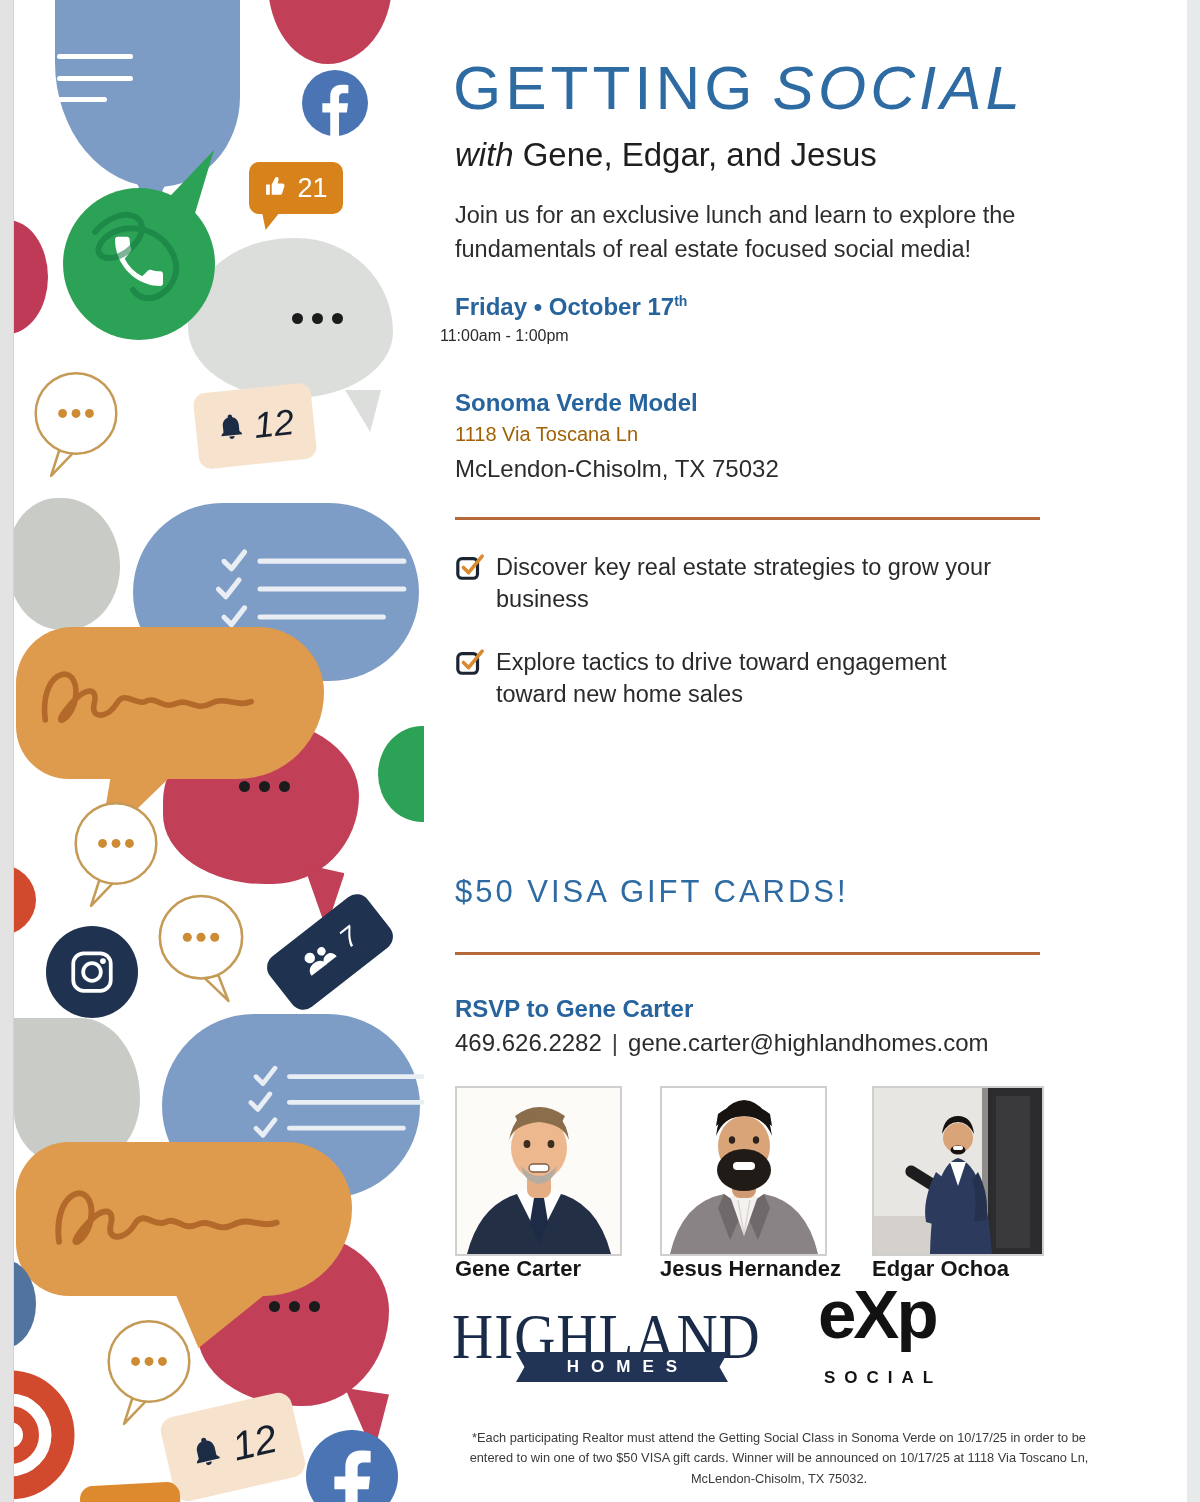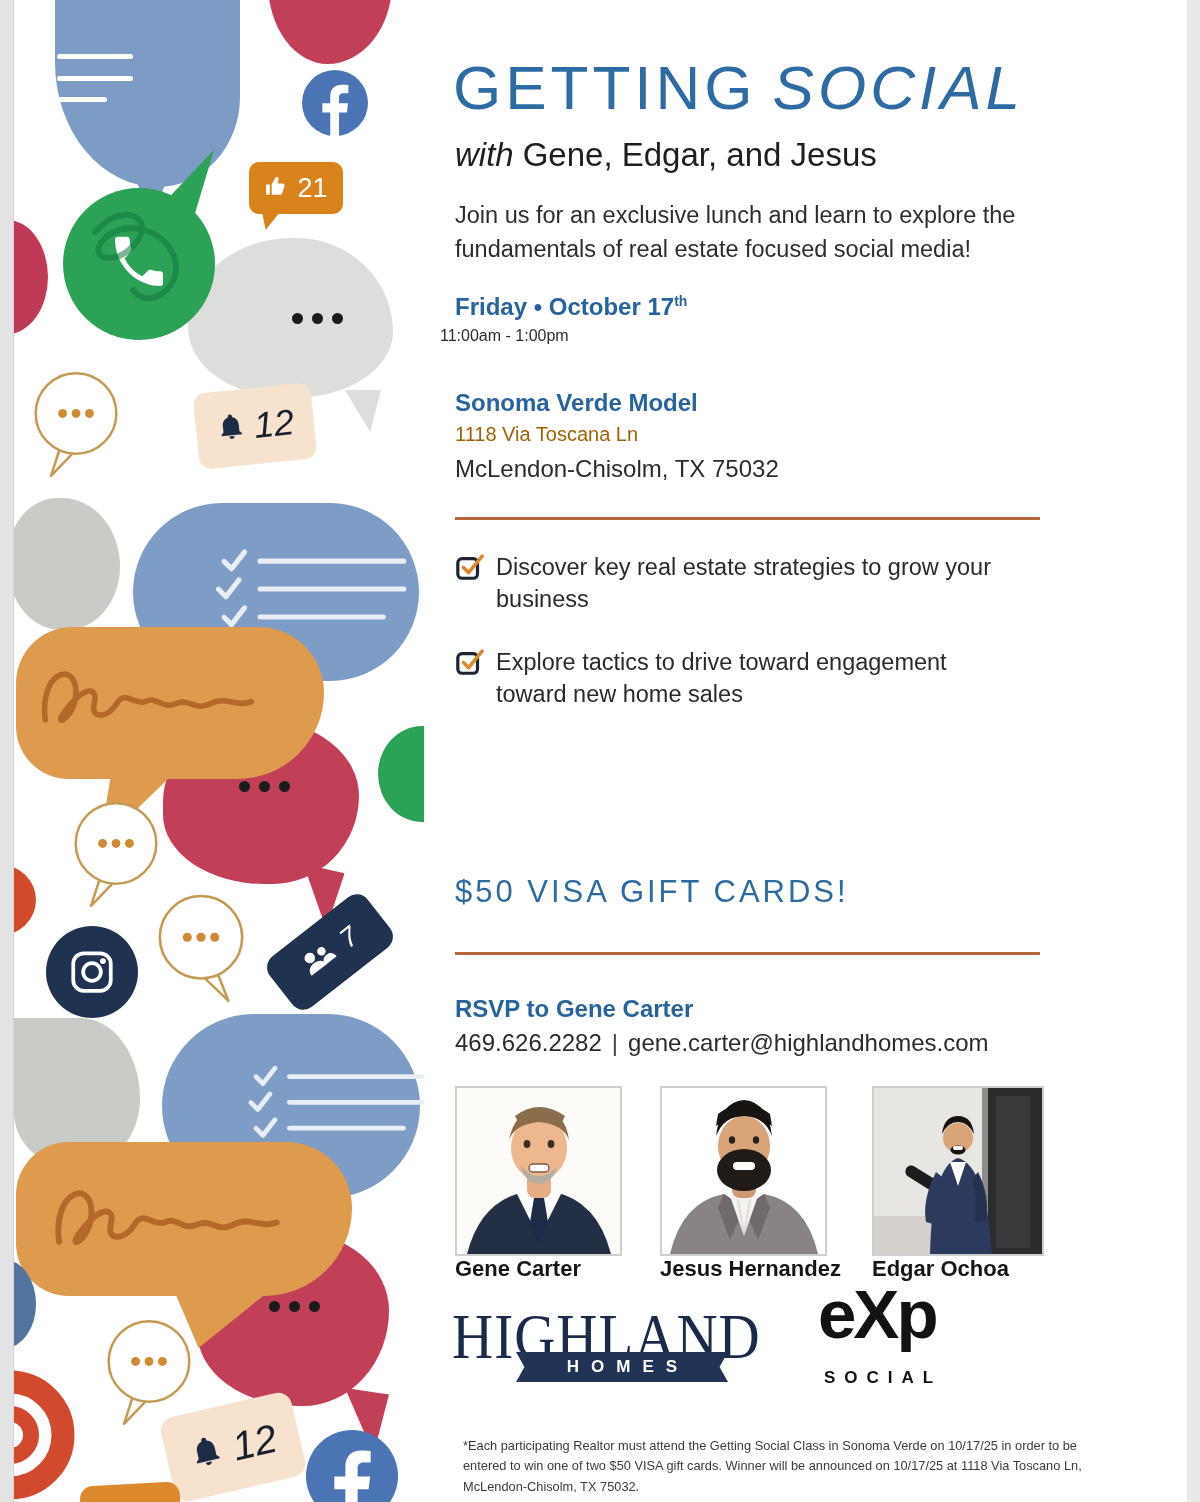--- a/index.html
+++ b/index.html
@@ -387,14 +387,14 @@
       </svg>
     </span>
     <figcaption class="pname">Edgar Ochoa</figcaption>
   </figure>
 
   <div class="abs hl-word">HIGHLAND</div>
   <div class="abs hl-ribbon">HOMES</div>
   <div class="abs exp-word">eXp</div>
   <div class="abs exp-sub">SOCIAL</div>
 
-  <p class="abs fineprint" style="margin:8px;">*Each participating Realtor must attend the Getting Social Class in Sonoma Verde on 10/17/25 in order to be entered to win one of two $50 VISA gift cards. Winner will be announced on 10/17/25 at 1118 Via Toscano Ln, McLendon-Chisolm, TX 75032.</p>
+  <p class="abs fineprint" style="margin:0;text-align:center;">*Each participating Realtor must attend the Getting Social Class in Sonoma Verde on 10/17/25 in order to be entered to win one of two $50 VISA gift cards. Winner will be announced on 10/17/25 at 1118 Via Toscano Ln, McLendon-Chisolm, TX 75032.</p>
 </div>
 
 </body></html>

